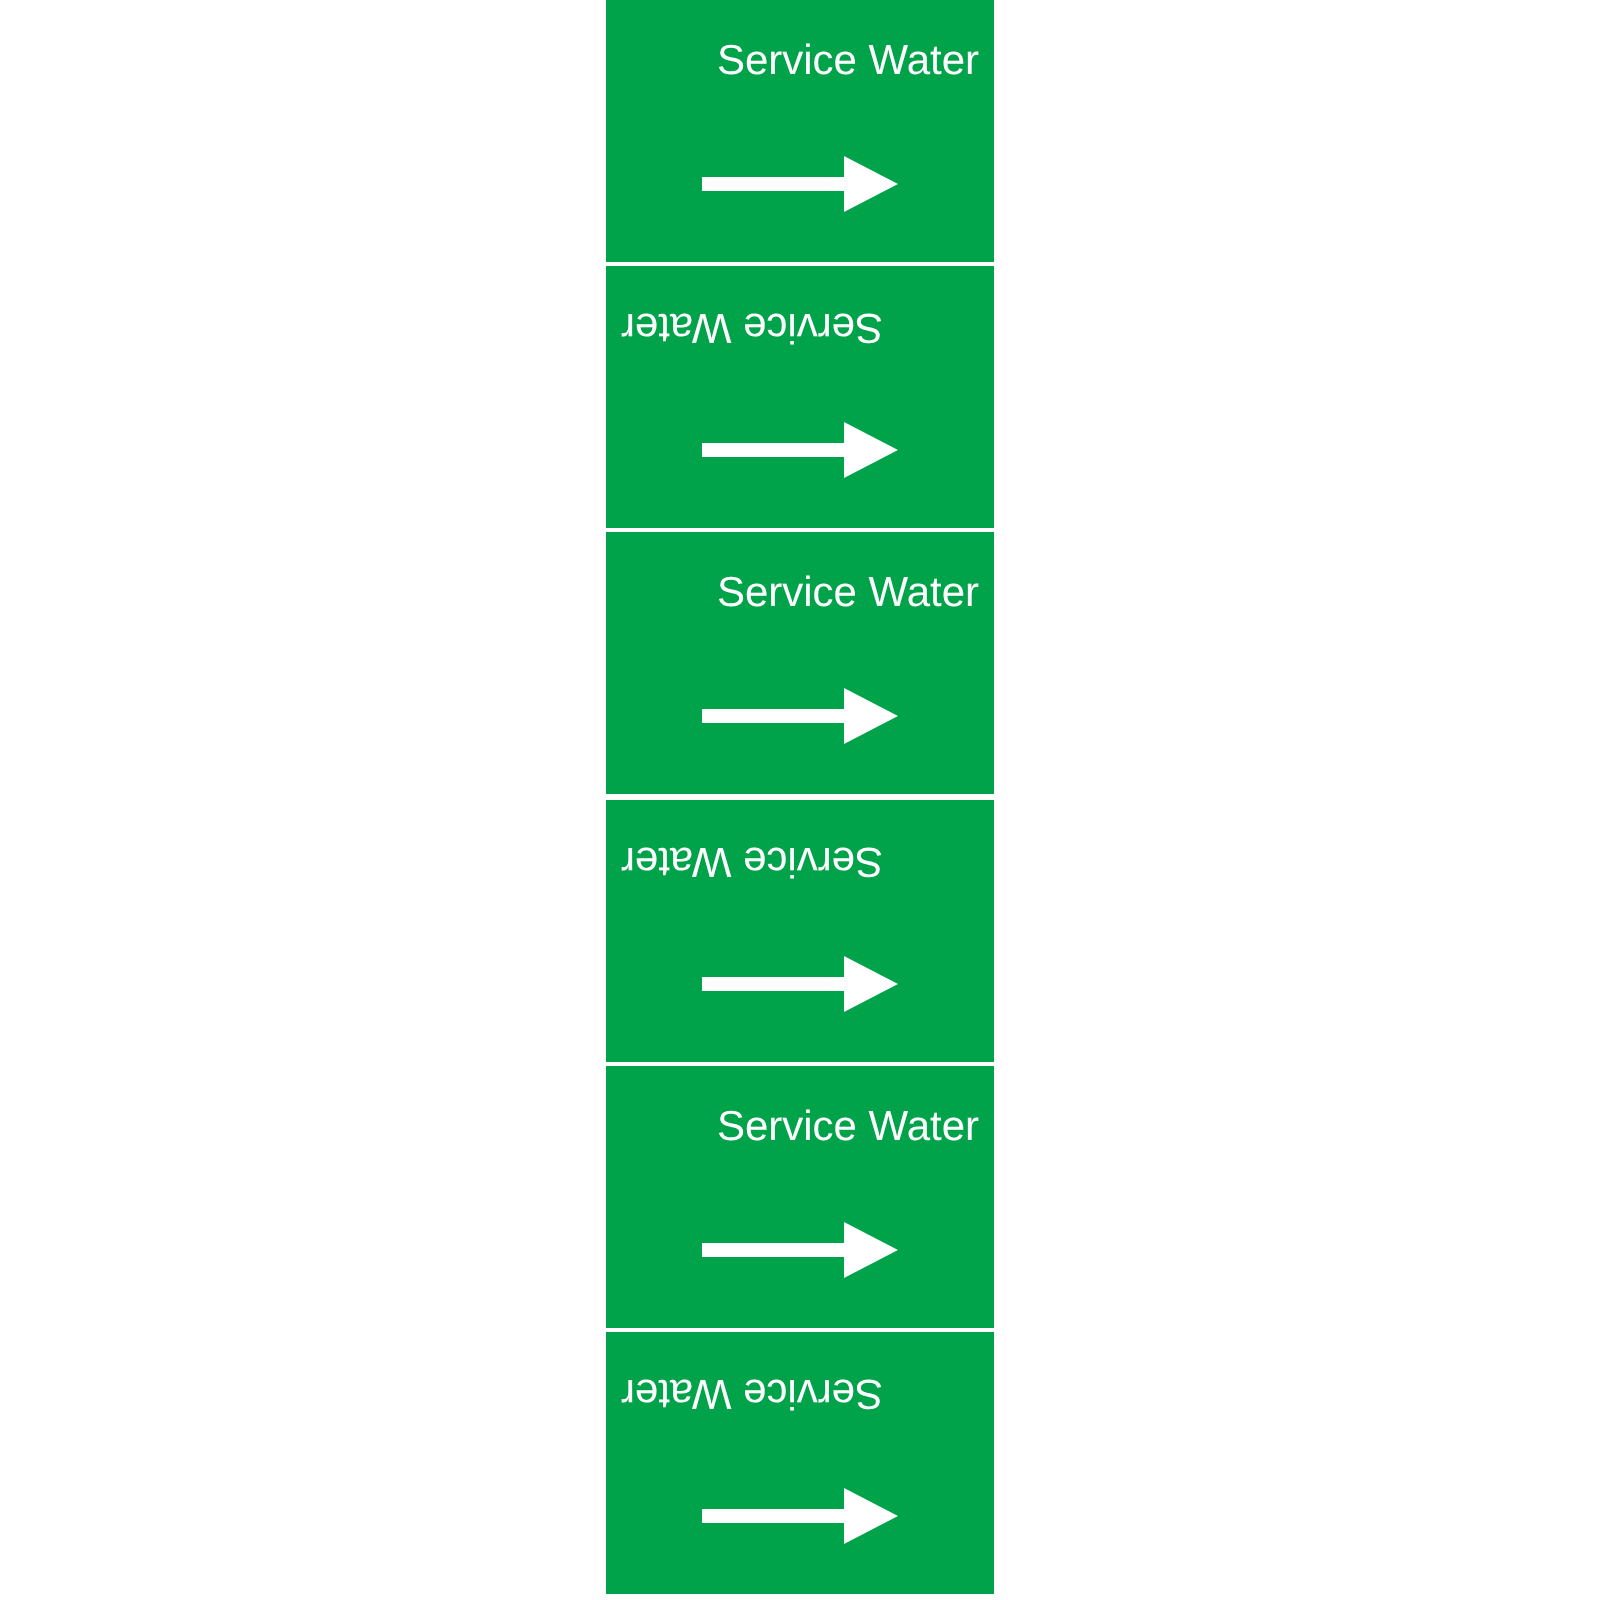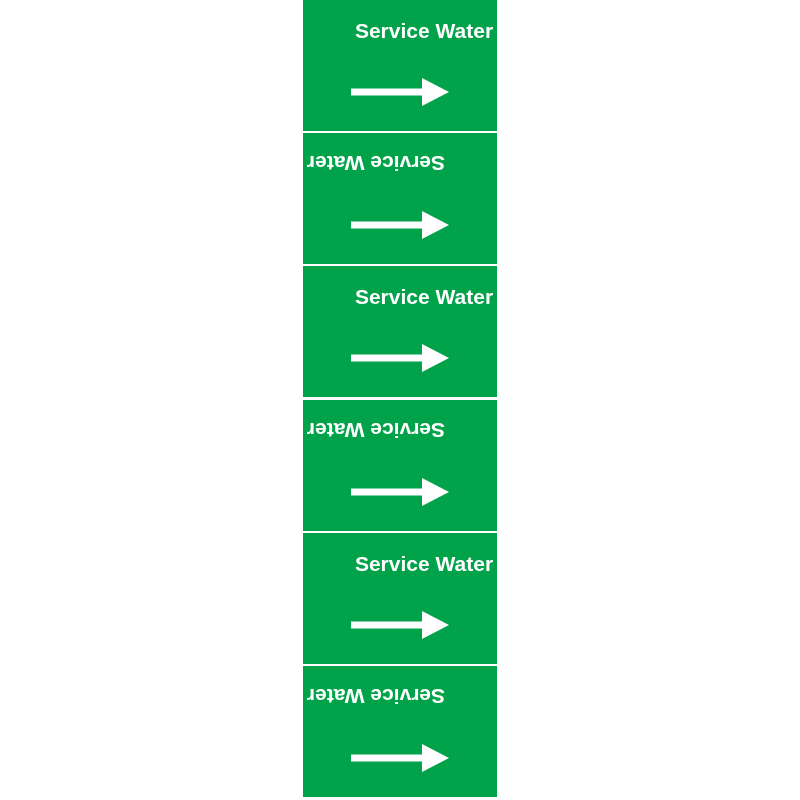--- a/index.html
+++ b/index.html
@@ -32,21 +32,21 @@
     position: relative;
     background: var(--panel-green);
     overflow: hidden;
   }
   .label {
     position: absolute;
     top: 18px; left: 0; right: 0;
     text-align: center;
     color: var(--ink-white);
     font-size: 21px;
-    font-weight: bold;
+    font-weight: normal;
     line-height: 25px;
     letter-spacing: 0px;
     white-space: nowrap;
     padding-left: 48px;
   }
   .panel.inverted .label {
     transform: rotate(180deg);
   }
   .arrow {
     position: absolute;

